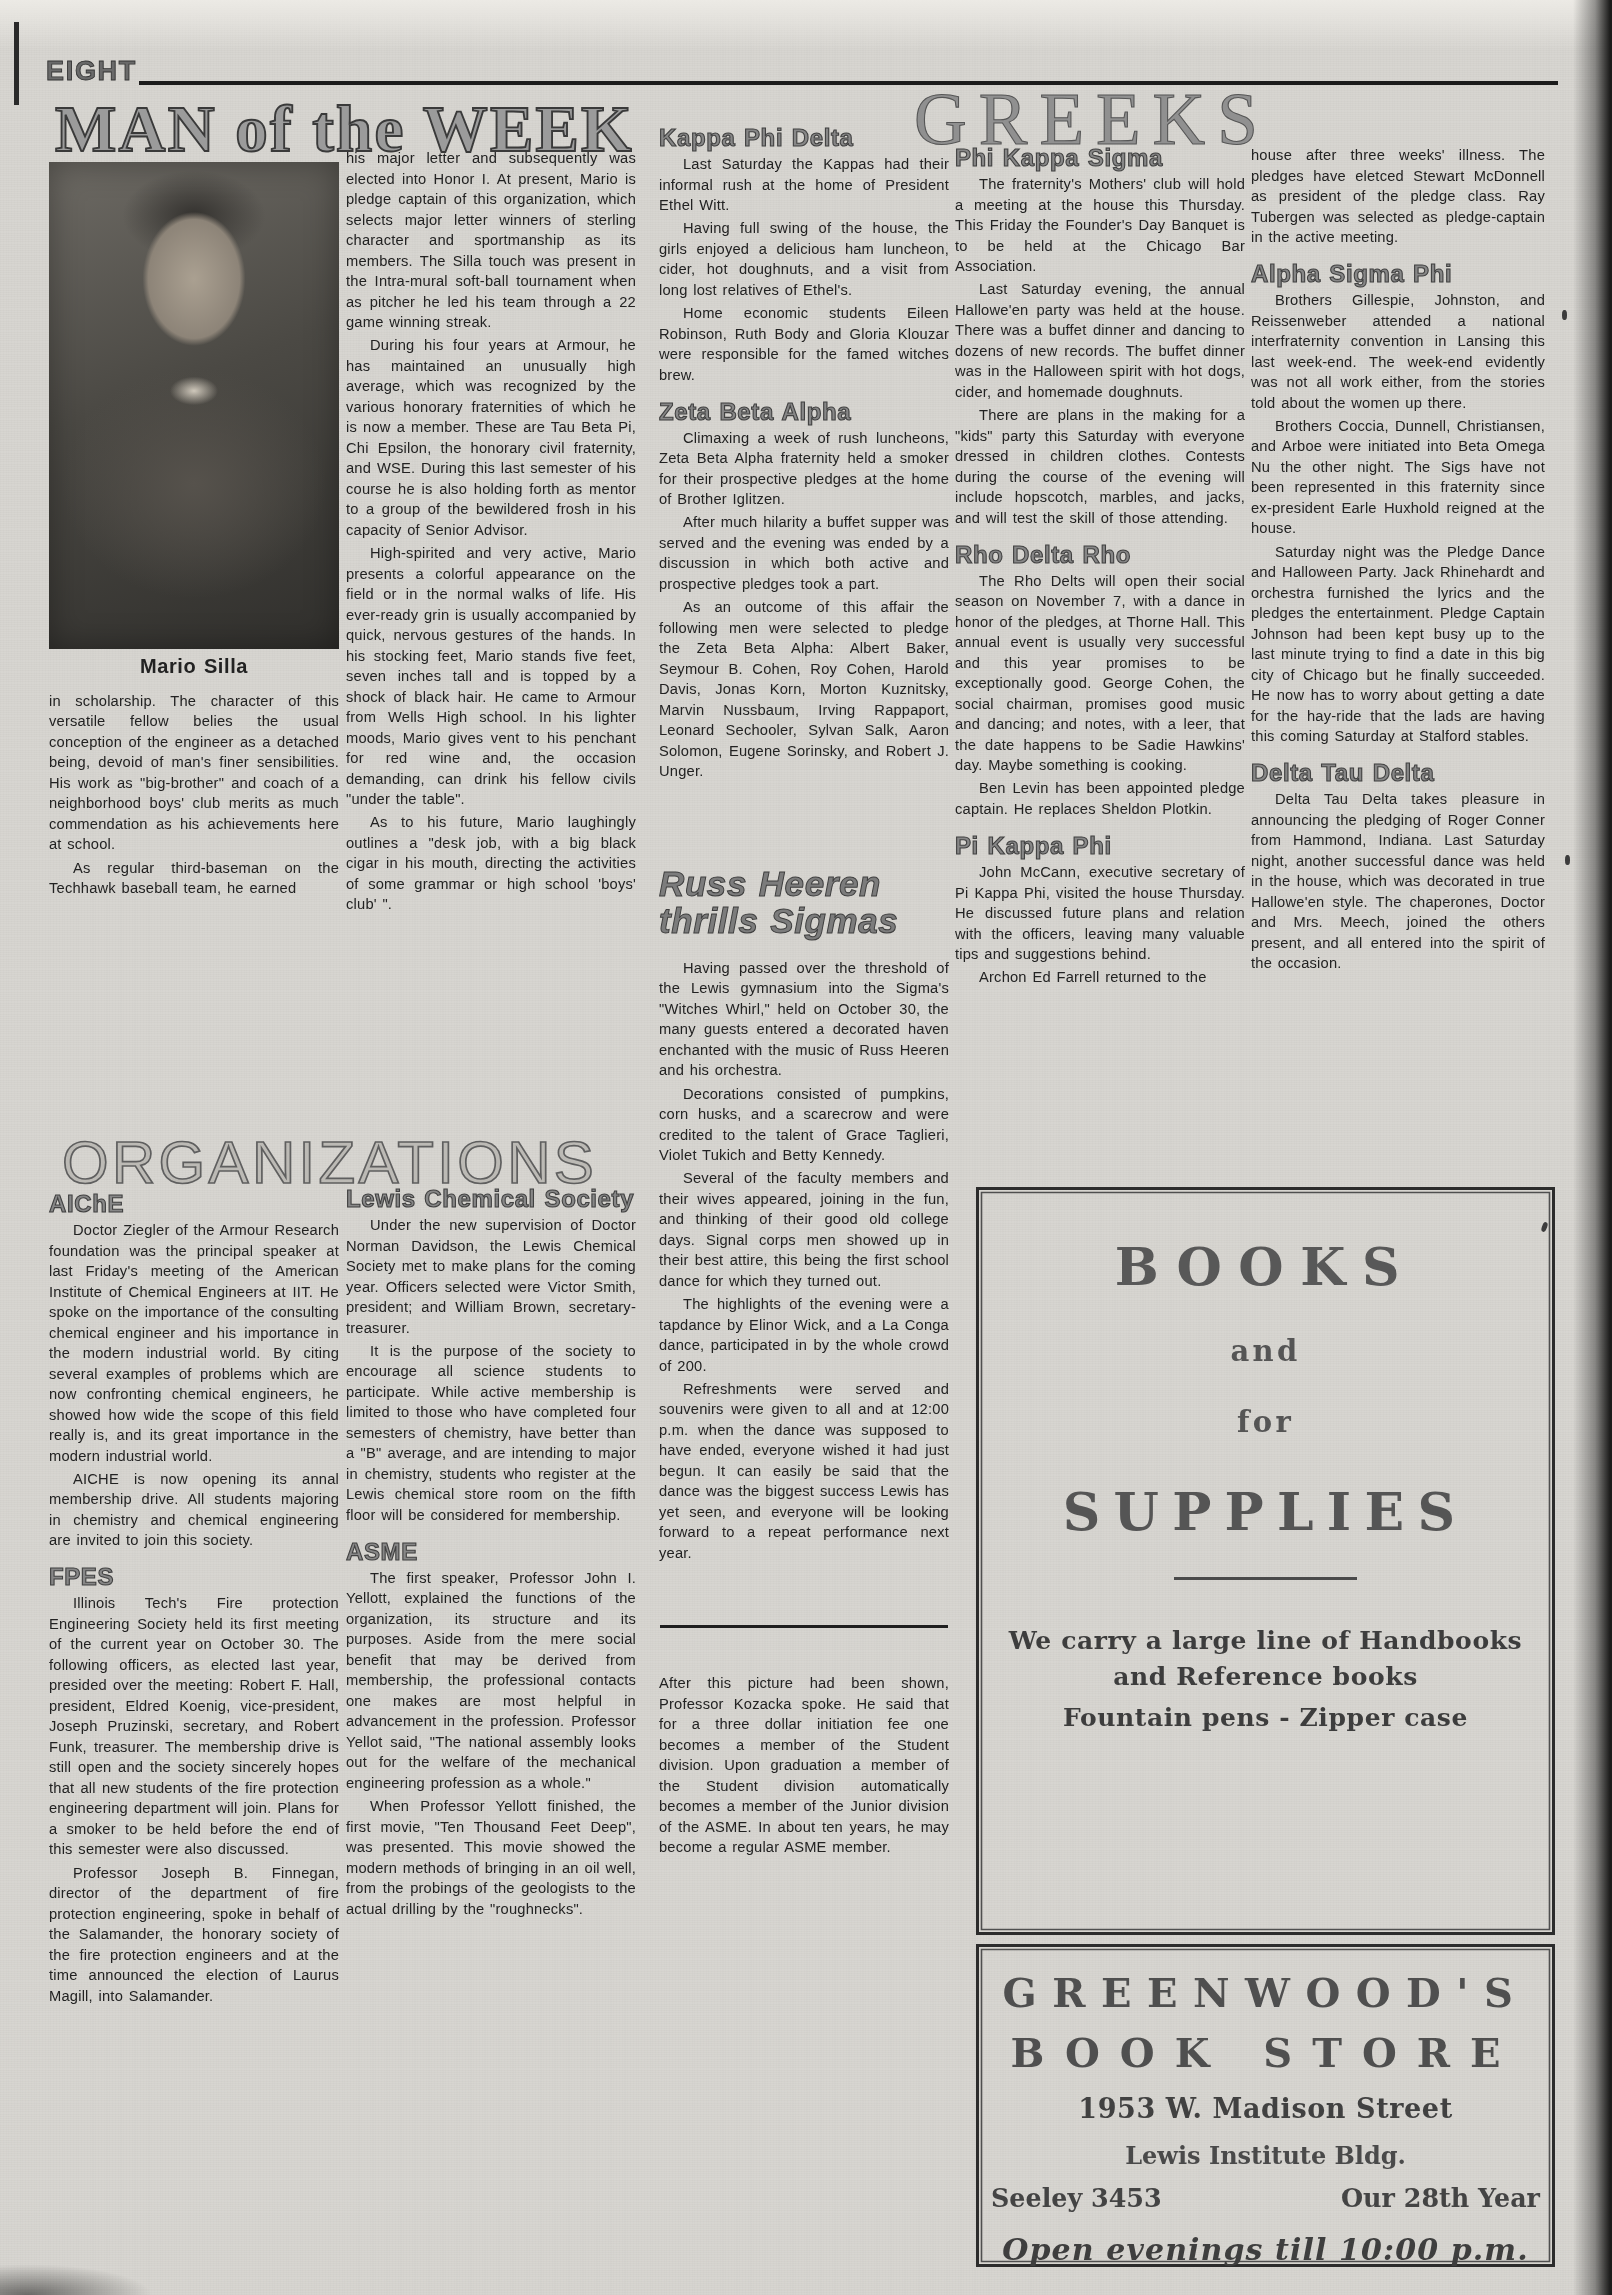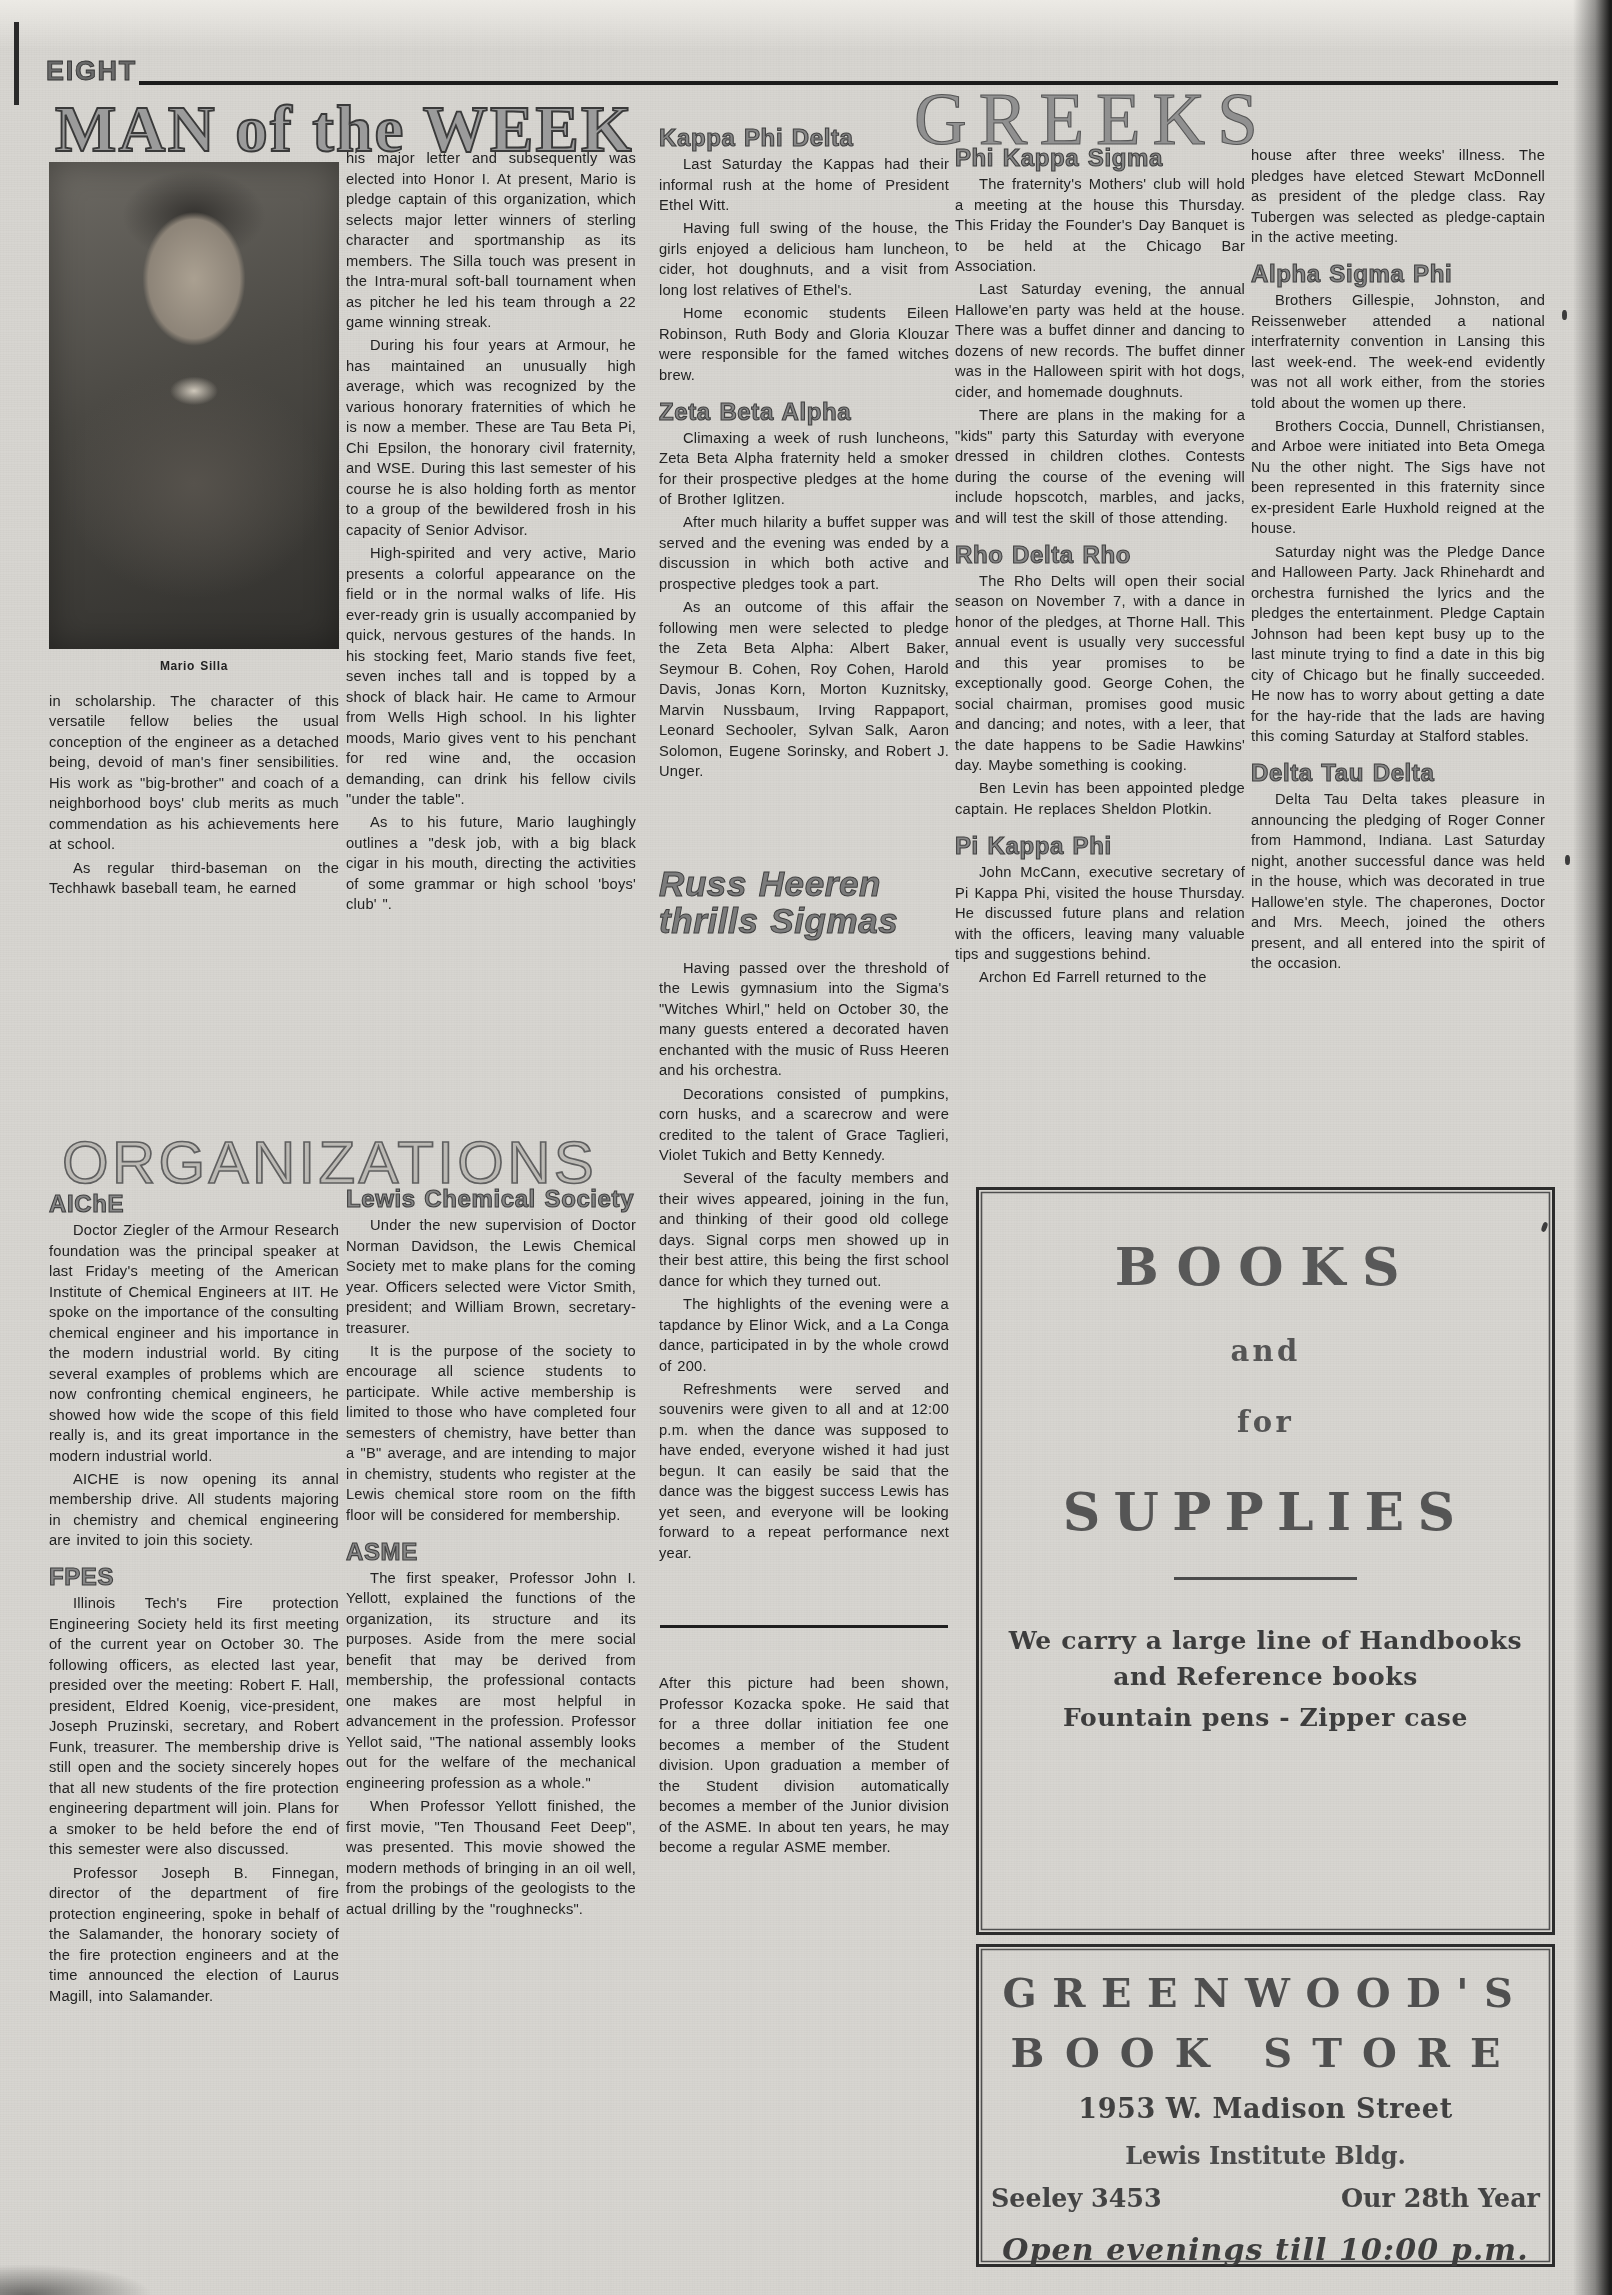--- a/index.html
+++ b/index.html
@@ -52,21 +52,21 @@
   .divider{height:2.8px;background:#1f1f1f;margin:62px 1.1px 45px;}
   
   .photo{height:487px;margin:14.4px 0 6.6px;
     background:
       radial-gradient(ellipse 32px 19px at 50% 47%, #cfc8bb, rgba(0,0,0,0) 75%),
       radial-gradient(ellipse 83px 108px at 50% 24%, #aaa091 0%, #8d8478 55%, rgba(0,0,0,0) 62%),
       radial-gradient(ellipse 105px 66px at 50% 11%, #34322f 0%, rgba(0,0,0,0) 68%),
       radial-gradient(ellipse 183px 160px at 50% 66%, #56524c 0%, rgba(0,0,0,0) 72%),
       linear-gradient(160deg, #6d6a64 0%, #4b4944 45%, #302f2c 100%);
     box-shadow:inset 0 0 33px rgba(0,0,0,.35);}
-  .caption{text-align:center;font-weight:bold;font-size:12px;letter-spacing:0.6px;margin:0 0 14.4px;text-indent:0;}
+  .caption{text-align:center;font-weight:bold;font-size:20px;letter-spacing:0.6px;margin:0 0 14.4px;text-indent:0;}
   
   .ad{position:absolute;left:976px;width:579px;border:3.3px solid #2c2c2c;
     box-shadow:inset 0 0 0 1.7px #d7d5d0, inset 0 0 0 3.3px #4f4f4f;
     text-align:center;font-family:"DejaVu Serif", serif;color:#4c4c4c;box-sizing:border-box;}
   #ad-books{top:1187px;height:748px;}
   #ad-greenwood{top:1944px;height:323px;}
   .ad-big{font-weight:bold;font-size:52px;letter-spacing:16.6px;color:#585858;margin-top:46px;}
   .ad-small-word{font-weight:bold;font-size:29px;letter-spacing:3.3px;margin-top:37px;color:#555;}
   .ad-big2{font-weight:bold;font-size:52px;letter-spacing:13.3px;color:#555;margin-top:42px;}
   .ad-big3{font-weight:bold;font-size:45px;letter-spacing:4.4px;color:#5a5a5a;margin-top:14.4px;}

